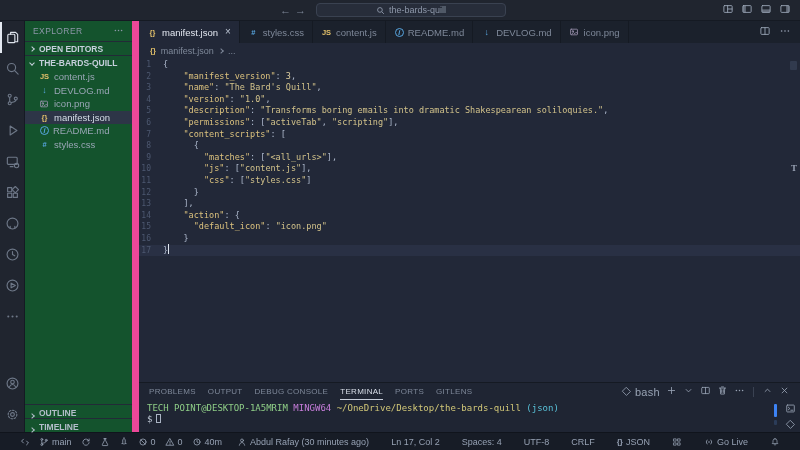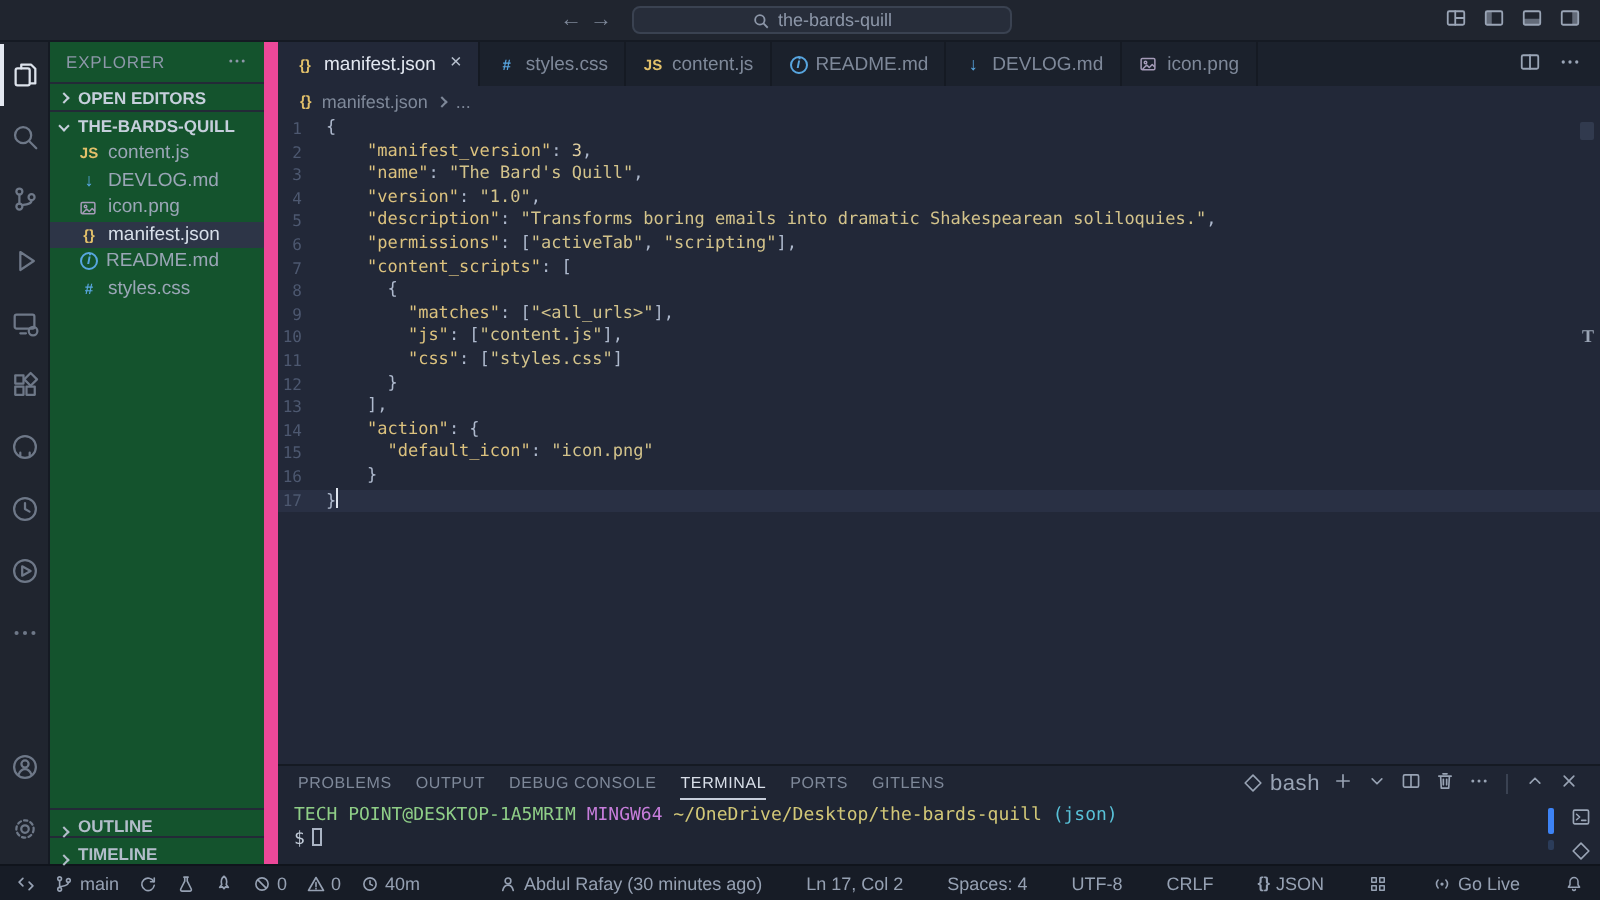--- a/index.html
+++ b/index.html
@@ -71,21 +71,21 @@
   .shell{display:flex;align-items:center;gap:3px;font-size:11px}
   .pdivider{width:1px;height:10px;background:#3a4252;margin:0 2px}
   .term{flex:1;padding:3px 8px 0;font-family:"DejaVu Sans Mono",monospace;font-size:9px;line-height:11px;white-space:nowrap}
   .tg{color:#8fce87}.tm{color:#c77ddb}.ty{color:#d2c878}.tc{color:#58c1d8}.tp{color:#c2ccd9}
   .tcursor{display:inline-block;width:5px;height:9px;border:1px solid #aab4c4;vertical-align:-1px;margin-left:4px}
   .trail{position:absolute;right:4px;top:20px;display:flex;flex-direction:column;gap:3px;color:#9aa5b6;align-items:center}
   .trail svg{width:11px;height:11px}
   .tbar{position:absolute;right:23px;top:21px;width:3px;height:13px;background:#3d83f5;border-radius:1px}
   .tbar2{position:absolute;right:23px;top:37px;width:3px;height:5px;background:#2b3c59;border-radius:1px}
   
-  .statusbar{height:18px;background:#171c26;border-top:1px solid #10141c;display:flex;padding:0 8px;font-size:9px;color:#96a1b3}
+  .statusbar{height:18px;background:#171c26;border-top:1px solid #10141c;display:flex;padding:0 20px;font-size:9px;color:#96a1b3}
   .sb-left{display:flex;gap:9px;align-items:center}
   .sb-right{margin-left:auto;display:flex;gap:22px;align-items:center}
   .st-item{display:flex;align-items:center;gap:3px;white-space:nowrap}
   .st-item svg{width:10px;height:10px}
   .st-item .fi{width:auto;font-size:8px}
   
   .chev{display:inline-block;width:4px;height:4px;border-right:1px solid currentColor;border-bottom:1px solid currentColor;flex:none}
   .chev.right{transform:rotate(-45deg)}
   .chev.down{transform:rotate(45deg)}
 </style>

